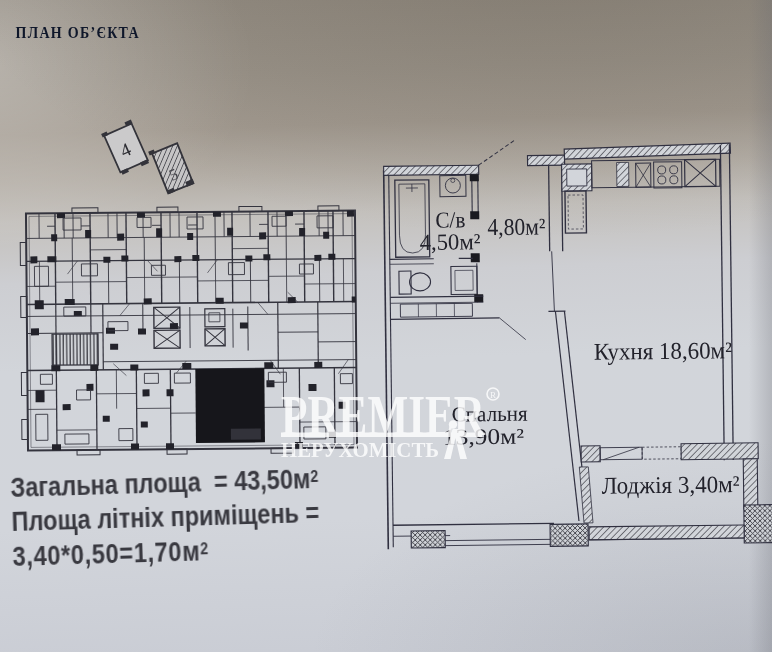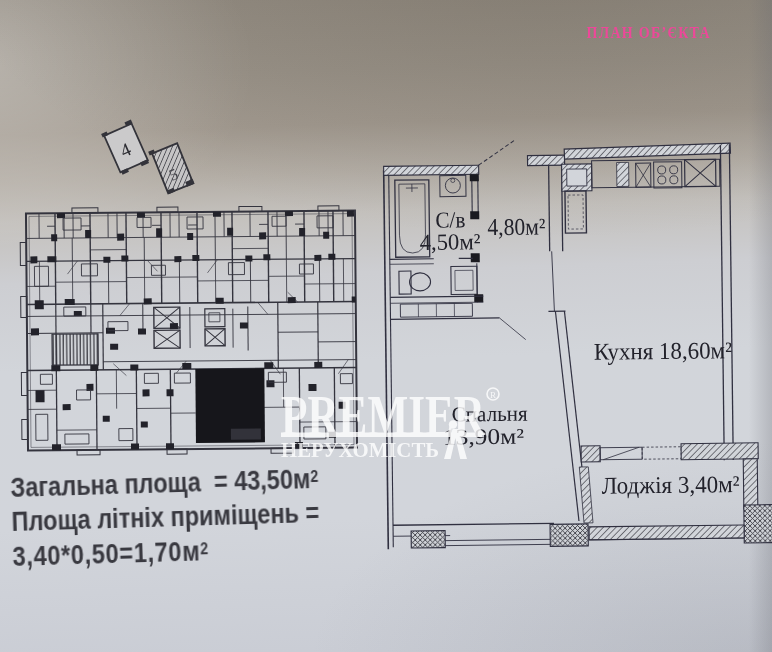--- a/index.html
+++ b/index.html
@@ -5,23 +5,23 @@
   html,body{margin:0;padding:0;}
   body{width:772px;height:652px;overflow:hidden;position:relative;
     font-family:"Liberation Sans",sans-serif;
     background:
       radial-gradient(940px 460px at 72% -10%, rgba(80,72,60,0.28), rgba(80,72,60,0) 66%),
       radial-gradient(460px 300px at -4% 10%, rgba(255,255,255,0.30), rgba(255,255,255,0) 62%),
       radial-gradient(640px 320px at 98% 102%, rgba(120,124,134,0.22), rgba(120,124,134,0) 70%),
       linear-gradient(90deg, rgba(0,0,0,0) 97%, rgba(110,112,120,0.30) 100%),
       linear-gradient(178deg, #958e84 0%, #9b948a 12%, #a29a90 20%, #b4aea6 27%, #c4c1bd 33%, #cdced2 42%, #d2d5da 55%, #d2d5db 78%, #c9ccd4 100%);
   }
-  .title{position:absolute;left:0;top:22px;width:726px;text-align:right;
+  .title{position:absolute;left:0;top:22px;width:726px;text-align:left;
     font-family:"Liberation Serif",serif;font-weight:bold;font-size:17.5px;
-    letter-spacing:1.6px;color:#ec4899;filter:blur(0.45px);}
+    letter-spacing:1.6px;color:#0f172a;filter:blur(0.45px);}
   .title span{display:inline-block;transform:scaleX(0.80);transform-origin:center;}
   #bldg,#rightplan{position:absolute;filter:blur(0.5px);}
   #leftplan{position:absolute;filter:blur(0.6px);}
   #bldg{left:95px;top:113px;}
   #leftplan{left:18px;top:203px;}
   #rightplan{left:378px;top:133px;}
   #wm{position:absolute;left:270px;top:383px;filter:blur(0.3px);}
   .areas{position:absolute;left:10px;top:469px;width:420px;
     font-size:28px;line-height:33.5px;color:#393940;font-weight:bold;
     transform:rotate(-1.7deg) scaleX(0.84);transform-origin:0 0;filter:blur(0.35px);}

